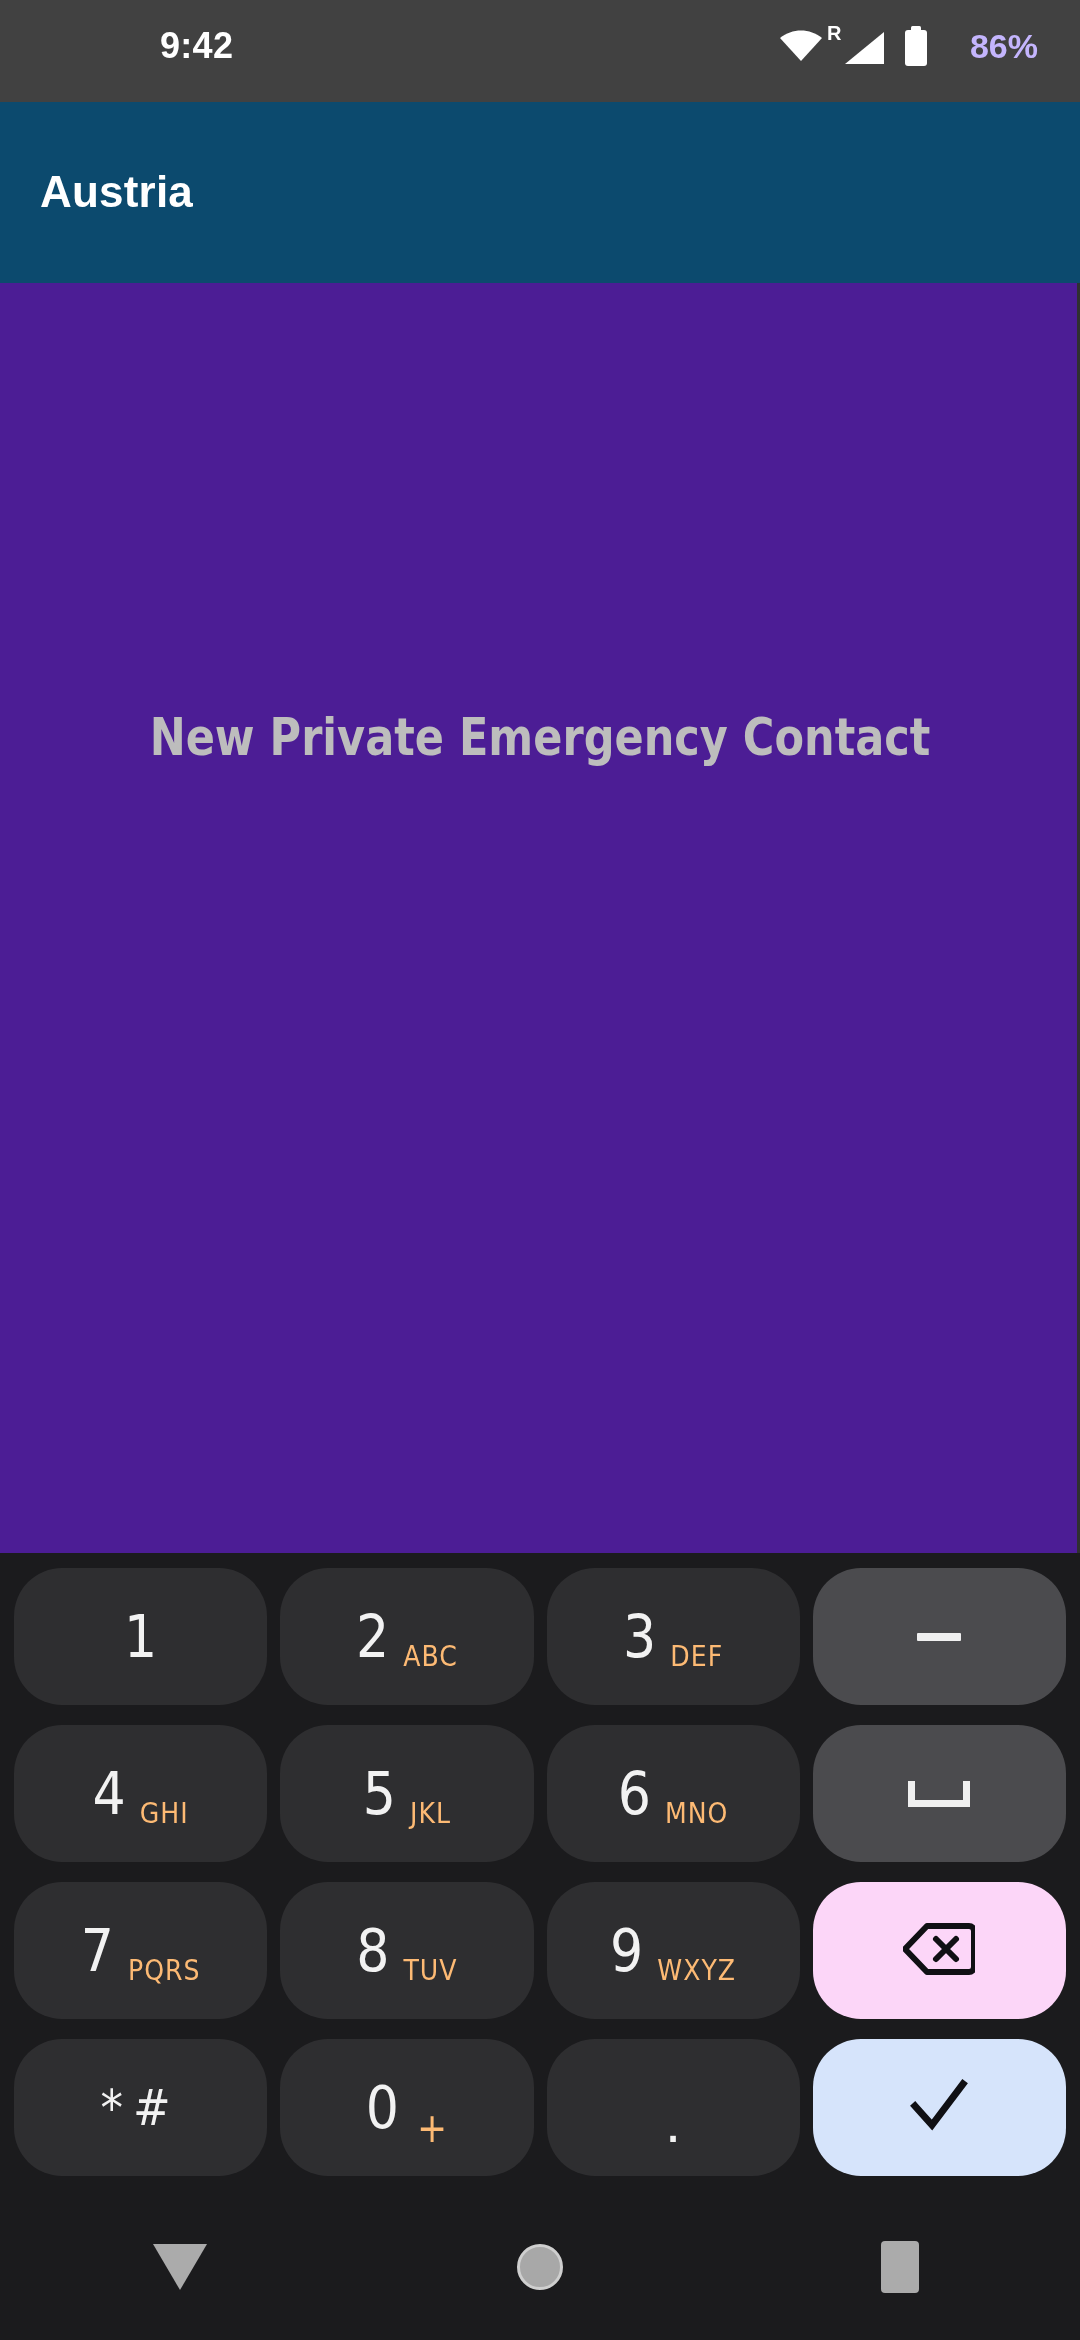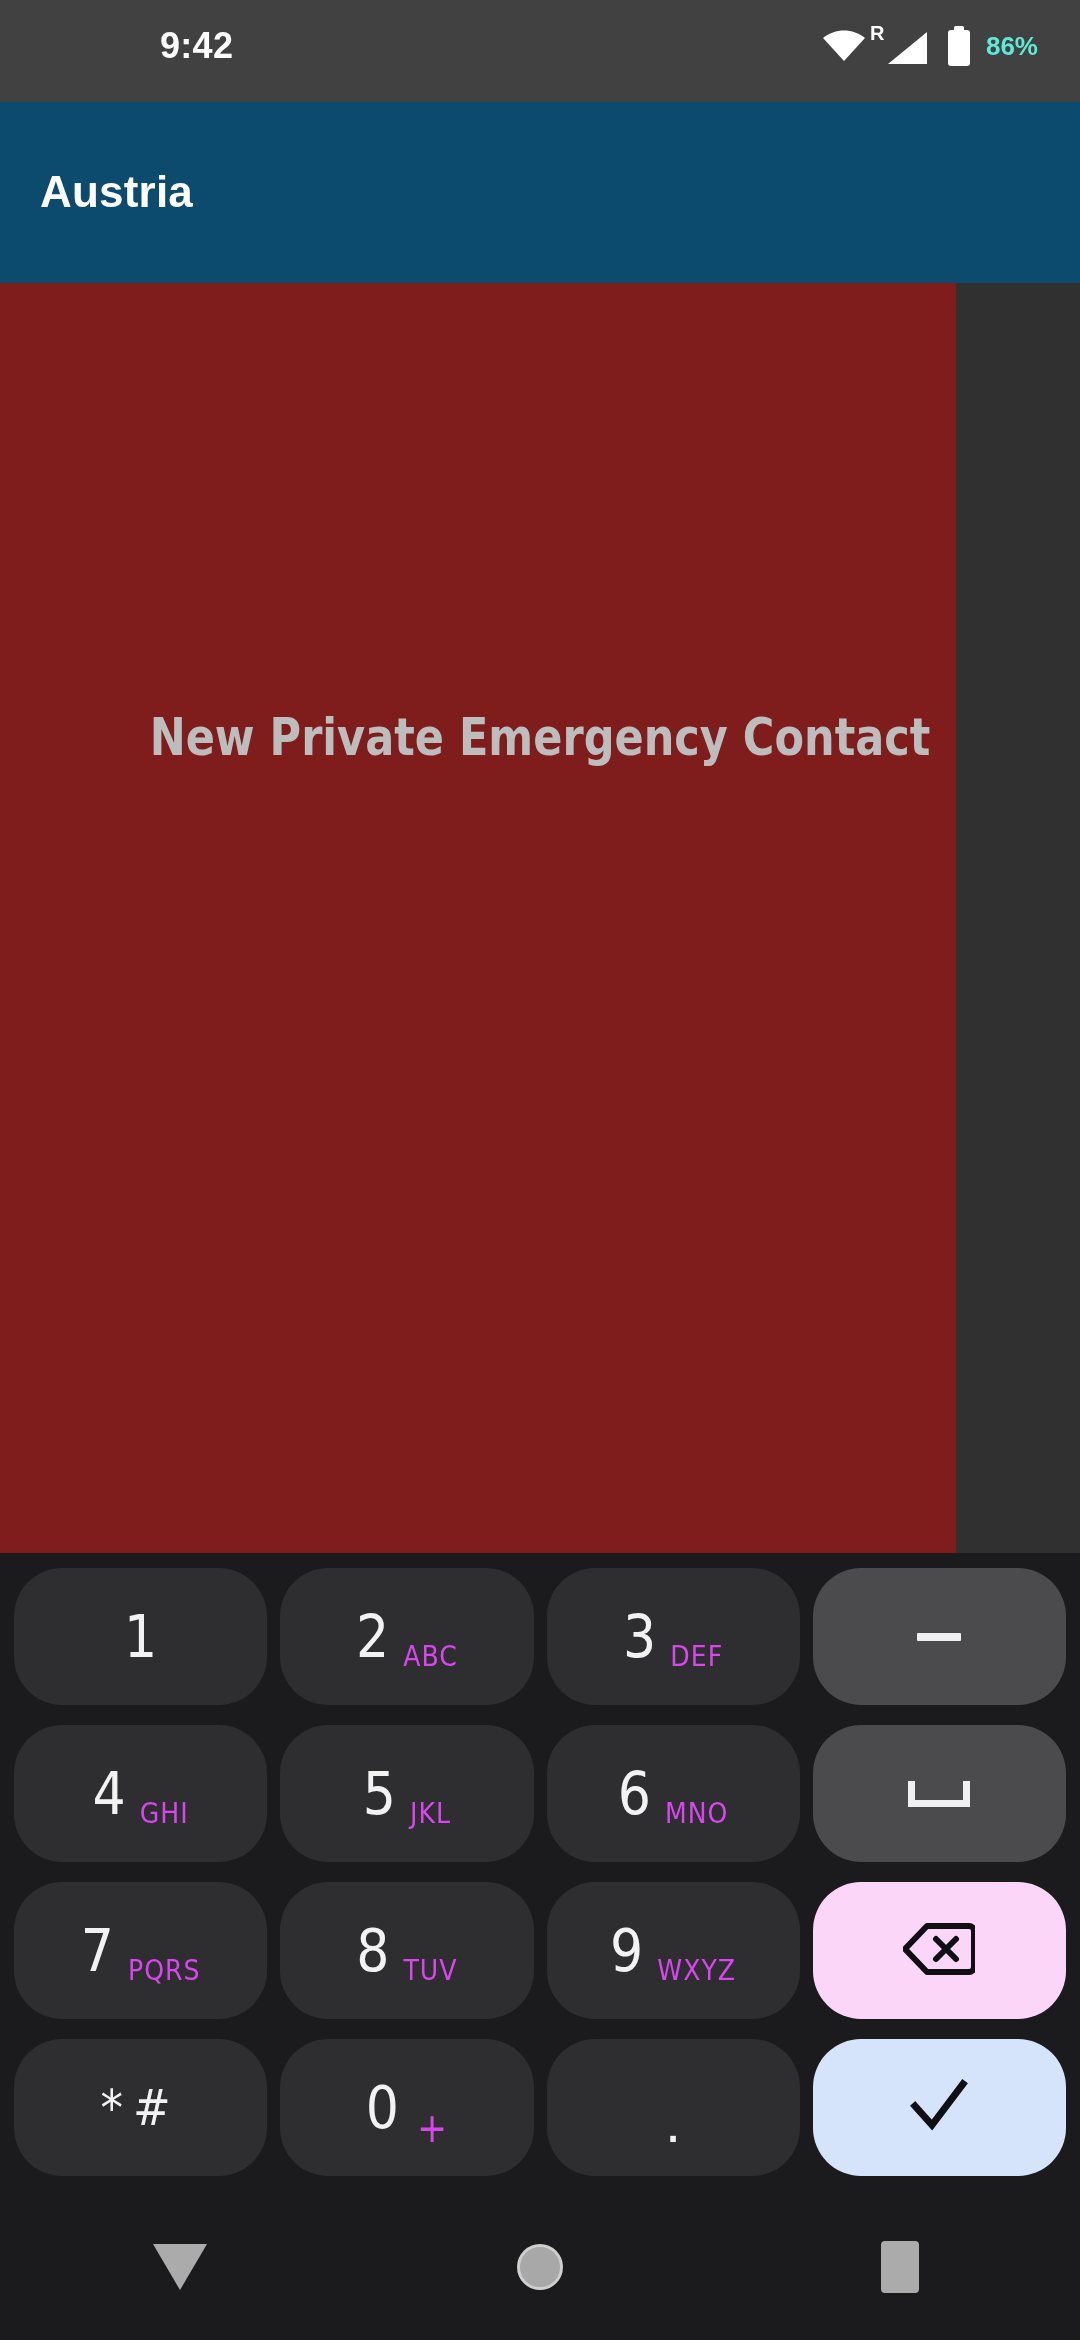--- a/index.html
+++ b/index.html
@@ -32,36 +32,36 @@
     width:44px; height:32px; position:relative; margin-right:6px;
   }
   .wifi-glyph svg{ display:block; }
   .sig-wrap{ position:relative; width:56px; height:38px; margin-right:18px; }
   .sig-r{
     position:absolute; left:-2px; top:-4px;
     color:#fff; font-size:20px; font-weight:700; line-height:1;
   }
   .sig-tri{ position:absolute; right:0; bottom:0; }
   .batt-glyph{ width:26px; height:40px; position:relative; margin-right:14px; }
-  #batt-pct{ color:#5eead4; font-size:26px; font-weight:700; }
+  #batt-pct{ color:#c4b5fd; font-size:34px; font-weight:700;margin-left:27px; }
 
   
   #app-bar{
     position:absolute; left:0; top:102px; width:1080px; height:181px;
     background:#0c4a6e;
   }
   #app-bar-title{
     position:absolute; left:40px; top:90px; transform:translateY(-50%);
     color:#ffffff; font-size:44px; font-weight:700; letter-spacing:.2px;
   }
 
   
   #content{
-    position:absolute; left:0; top:283px; width:956px; height:1270px;
-    background:#7f1d1d;
+    position:absolute; left:0; top:283px; width:1077px; height:1270px;
+    background:#4c1d95;
   }
   #dialog-title{
     position:absolute; left:0; top:424px; width:1080px;
     text-align:center;
     color:#bdbdbd;
     font-size:52px; font-weight:700;
     font-family:"Liberation Sans Narrow","DejaVu Sans Condensed","Liberation Sans", sans-serif;
     transform:scaleX(0.92); transform-origin:center;
     white-space:nowrap;
   }
@@ -116,21 +116,21 @@
     font-family:"Liberation Sans", sans-serif;
   }
   .kb-key.func{ background:#4b4b4e; }
   .kb-key.accent-pink{ background:#fcd6f8; }
   .kb-key.accent-blue{ background:#d6e4fb; }
   .key-main{
     color:#f2f2f2; font-size:58px; font-weight:400; line-height:1;
     font-family:"Liberation Sans Narrow","DejaVu Sans Condensed","Liberation Sans", sans-serif;
   }
   .key-sub{
-    color:#d946ef; font-size:28px; font-weight:400;
+    color:#fdba74; font-size:28px; font-weight:400;
     margin-left:14px; letter-spacing:1px; line-height:1;
     font-family:"Liberation Sans Narrow","DejaVu Sans Condensed","Liberation Sans", sans-serif;
     margin-top:41px;
   }
   .key-sub.plus{ font-size:40px; margin-left:18px; }
   .key-sym{
     color:#f2f2f2; font-size:50px; line-height:1; letter-spacing:10px;
     font-family:"Liberation Sans Narrow","DejaVu Sans Condensed","Liberation Sans", sans-serif;
   }
   .key-dot{

